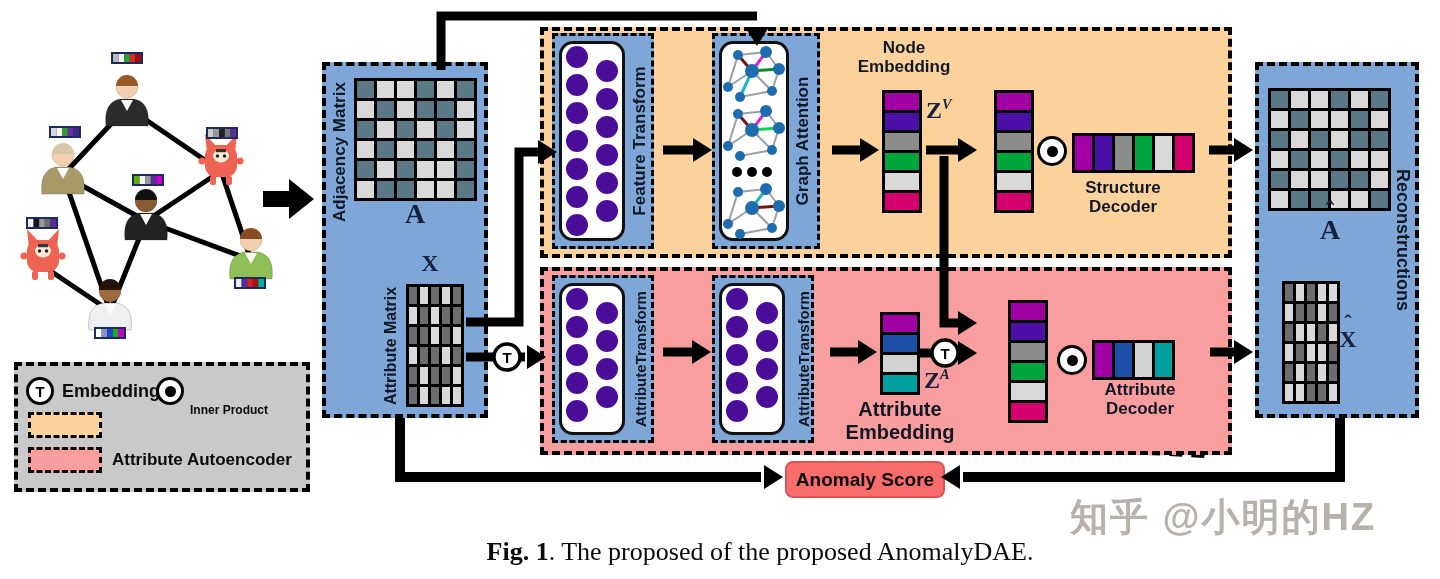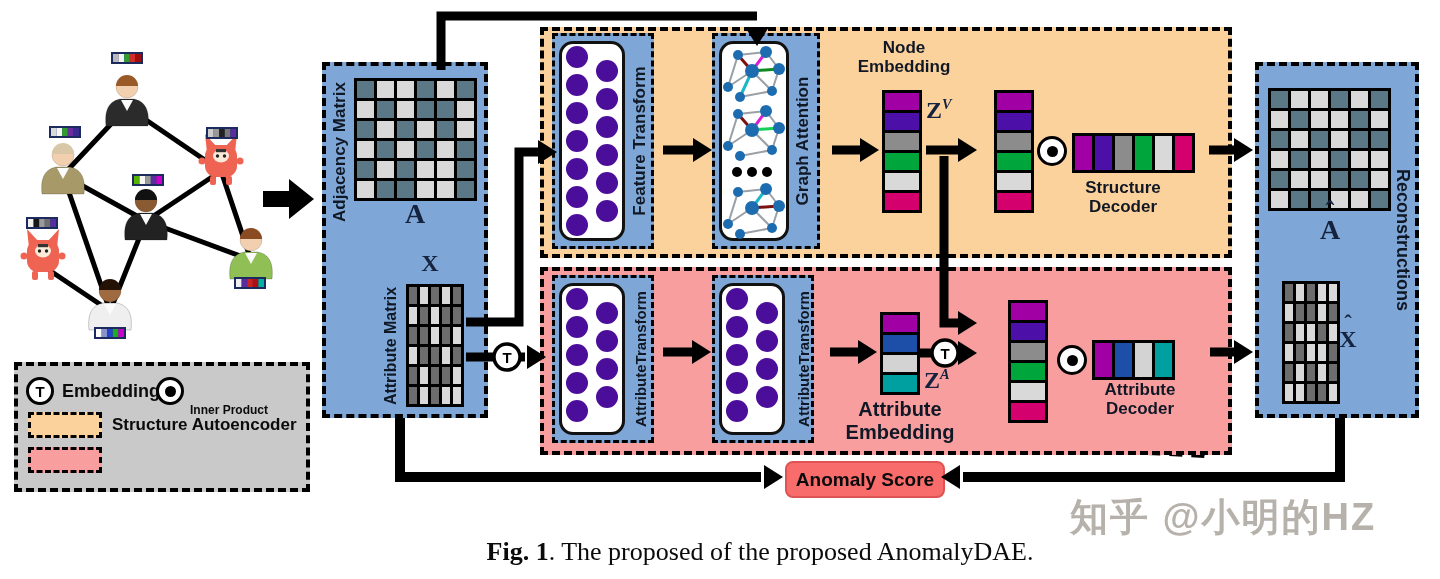--- a/index.html
+++ b/index.html
@@ -280,22 +280,22 @@
   <div class="anomaly" id="anomaly-box" style="left: 785px; top: 461px; width: 156px; height: 33px; background: rgb(249, 108, 108);">Anomaly Score</div>
 
   <div class="lay panel" id="legend-box" style="left: 14px; top: 362px; width: 296px; height: 130px; background: rgb(201, 201, 201);"></div>
   <div class="circ" style="left:26px;top:377px;width:28px;height:28px;box-sizing:border-box;font-size:15px;">T</div>
   <div class="legend-label" style="left:62px;top:381px;font-size:18px;">Embedding</div>
   <div class="circ" style="left:156px;top:377px;width:28px;height:28px;box-sizing:border-box;">
       <span class="dotc"></span>
     </div>
   <div class="legend-label" style="left:190px;top:381px;font-size:12px;margin-top:22px;">Inner Product</div>
   <div class="swatch" id="sw-orange" style="left: 28px; top: 412px; width: 74px; height: 26px; background: rgb(252, 210, 156);"></div>
-  <div class="legend-label" style="left:112px;top:415px;font-size:17px;">Structure Autoencoder</div>
   <div class="swatch" id="sw-pink" style="left: 28px; top: 447px; width: 74px; height: 26px; background: rgb(248, 158, 158);"></div>
+  <div class="legend-label" style="left:112px;top:450px;font-size:17px;">Attribute Autoencoder</div>
 
   <div class="caption" style="left:300px;top:537px;width:920px;">
     <b>Fig. 1</b><span>. The proposed of the proposed AnomalyDAE.</span>
   </div>
   <div class="watermark" style="left:1070px;top:492px;">知乎 @小明的HZ</div>
 
   <svg id="over" width="1440" height="579">
       <g>
         <line x1="127" y1="107" x2="63" y2="175" stroke="#000" stroke-width="5" stroke-linecap="round"></line>
         <line x1="127" y1="107" x2="221" y2="171" stroke="#000" stroke-width="5" stroke-linecap="round"></line>

